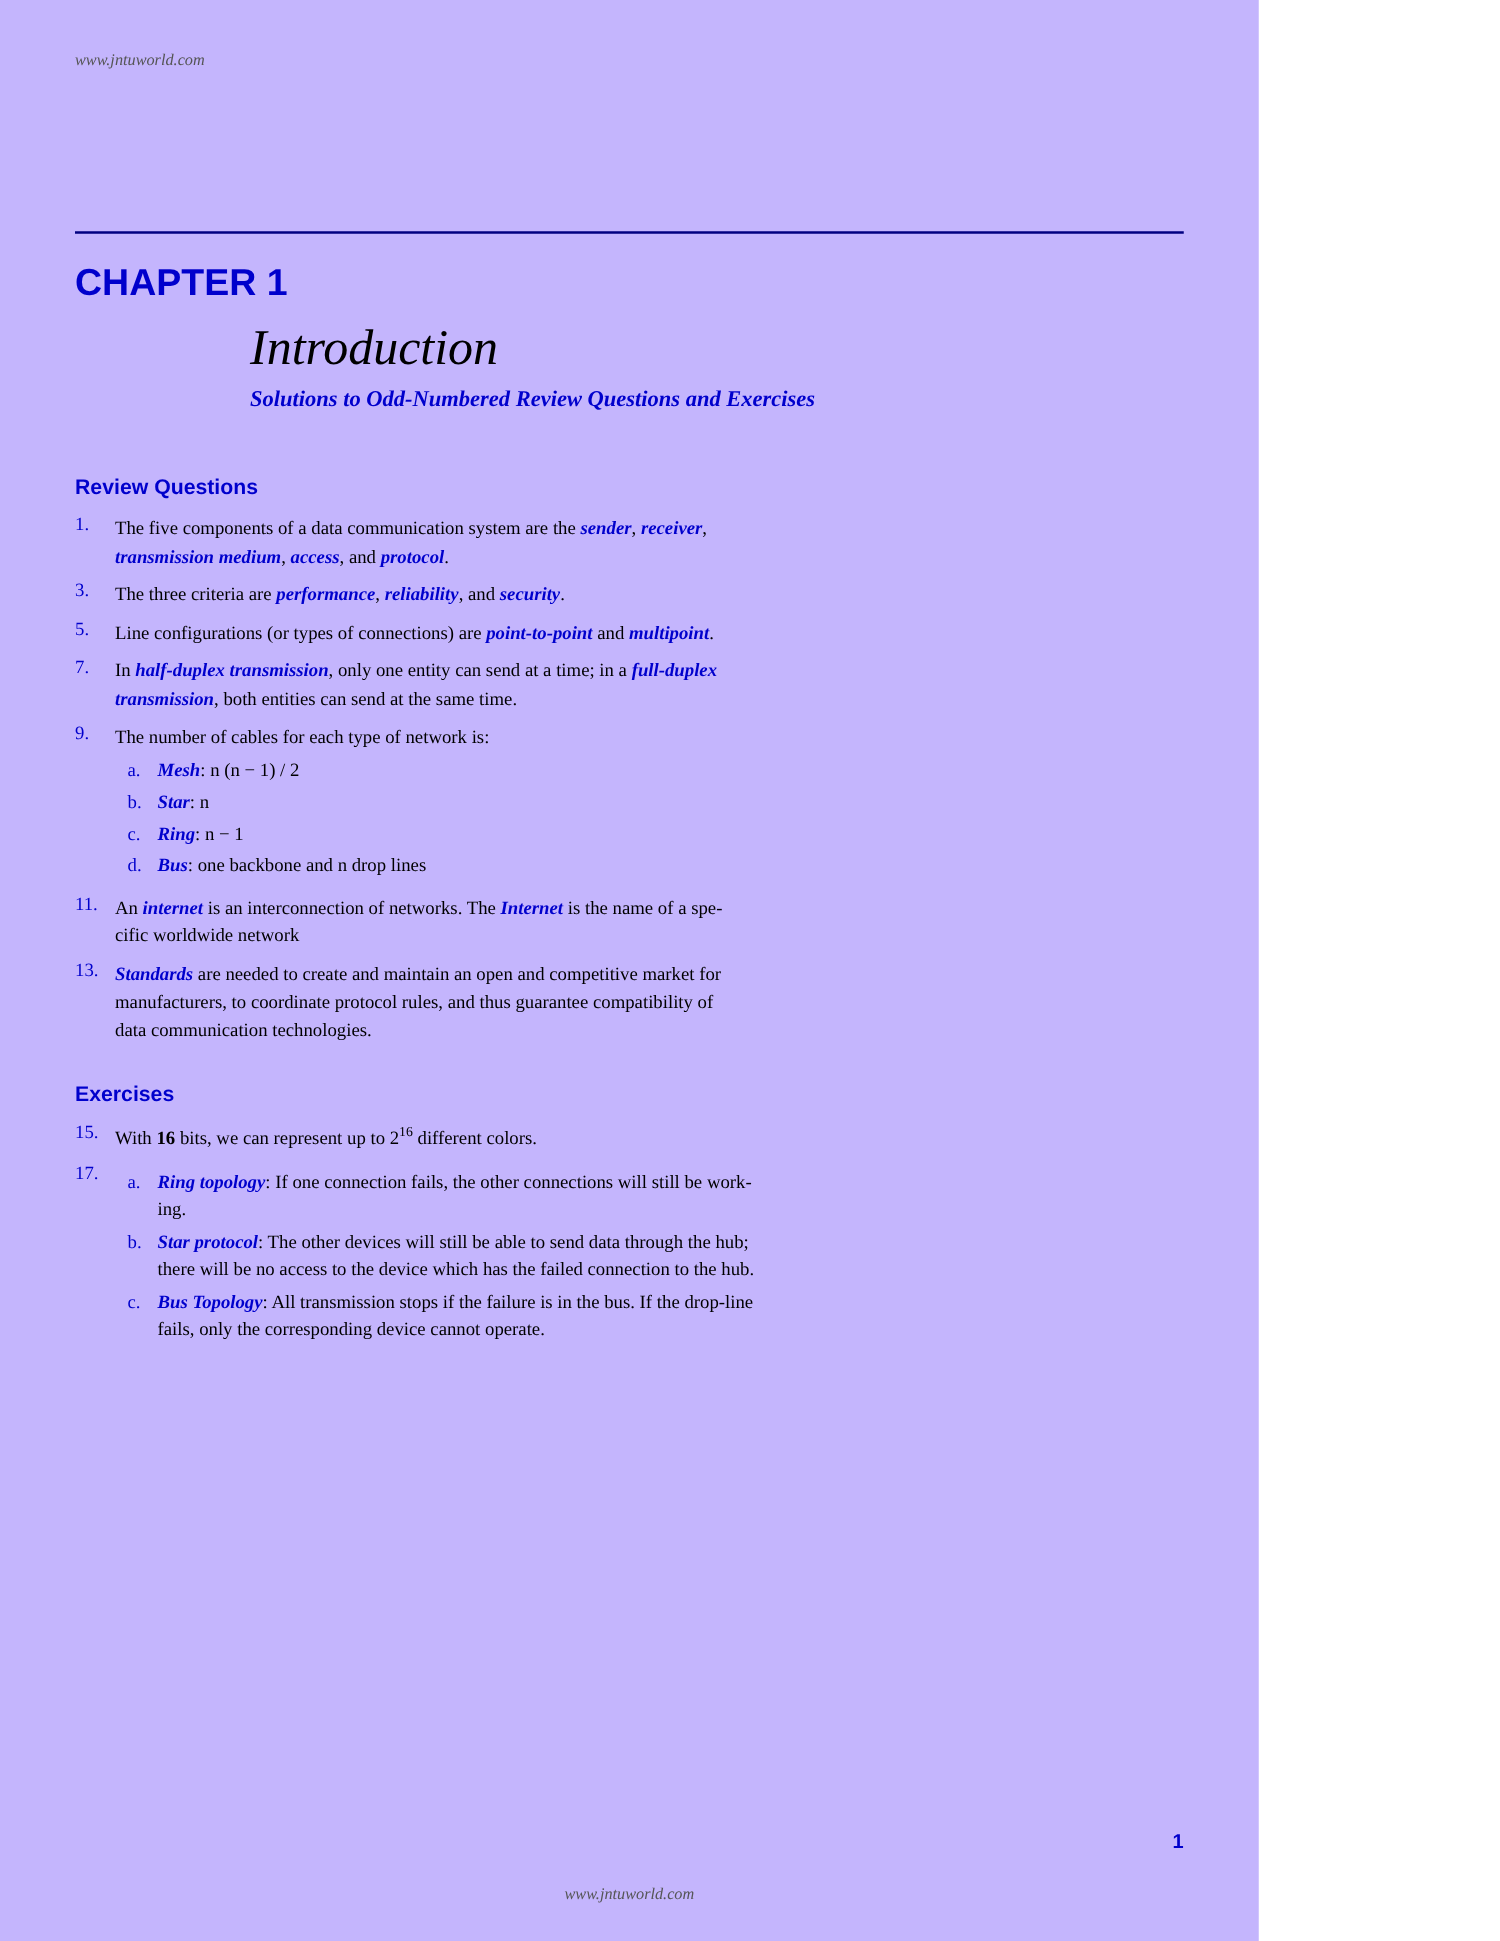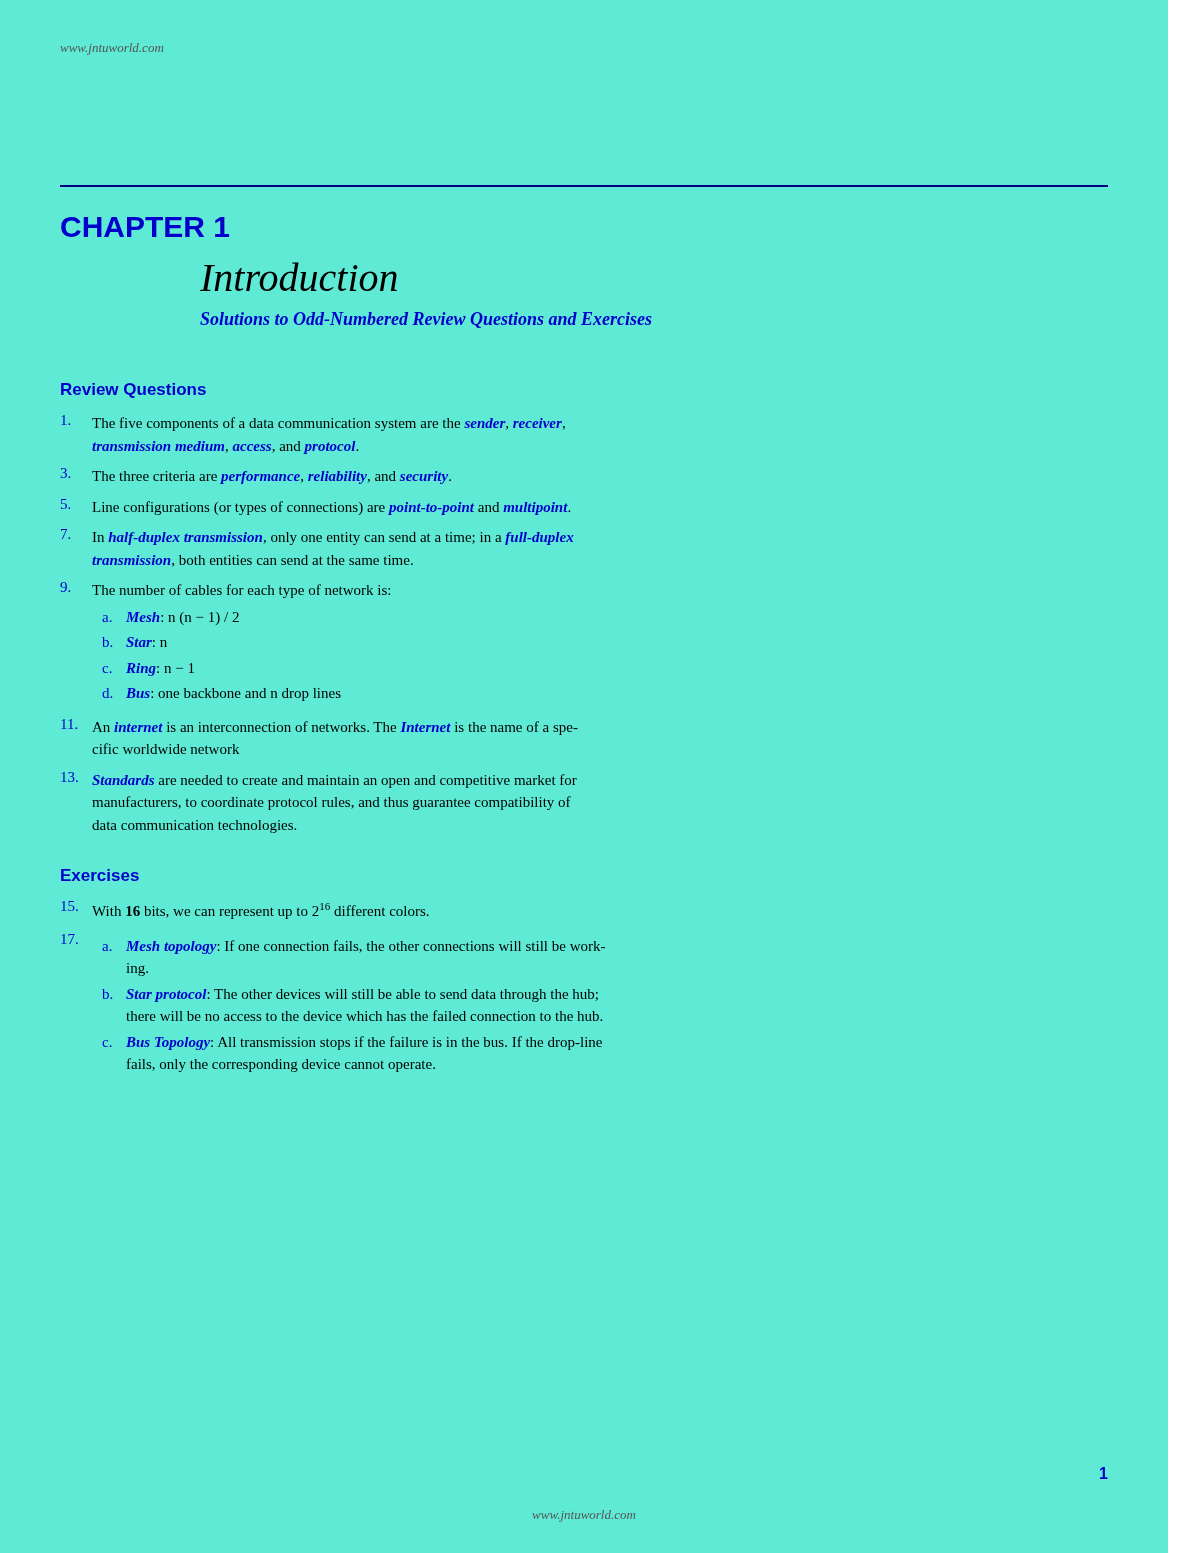--- a/index.html
+++ b/index.html
@@ -12,23 +12,23 @@
       background: #ffffff;
       font-family: "Times New Roman", Times, serif;
       font-size: 15px;
       color: #000000;
       width: 1200px;
       min-height: 1553px;
       position: relative;
     }
 
     .page-container {
-      width: 1168px;
+      width: 1007px;
       min-height: 1553px;
-      background: #5eead4;
+      background: #c4b5fd;
       position: relative;
       padding: 0;
     }
 
     .header-watermark {
       position: absolute;
       top: 40px;
       left: 60px;
       font-size: 13px;
       color: #555555;
@@ -299,21 +299,21 @@
           </span>
         </li>
 
         <li>
           <span class="item-17-num">17.</span>
           <span class="item-content">
             <ul class="sub-list">
               <li>
                 <span class="sub-item-label">a.</span>
                 <span class="sub-item-content">
-                  <em>Mesh topology</em>: If one connection fails, the other connections will still be work-<br>
+                  <em>Ring topology</em>: If one connection fails, the other connections will still be work-<br>
                   ing.
                 </span>
               </li>
               <li>
                 <span class="sub-item-label">b.</span>
                 <span class="sub-item-content">
                   <em>Star protocol</em>: The other devices will still be able to send data through the hub;<br>
                   there will be no access to the device which has the failed connection to the hub.
                 </span>
               </li>

